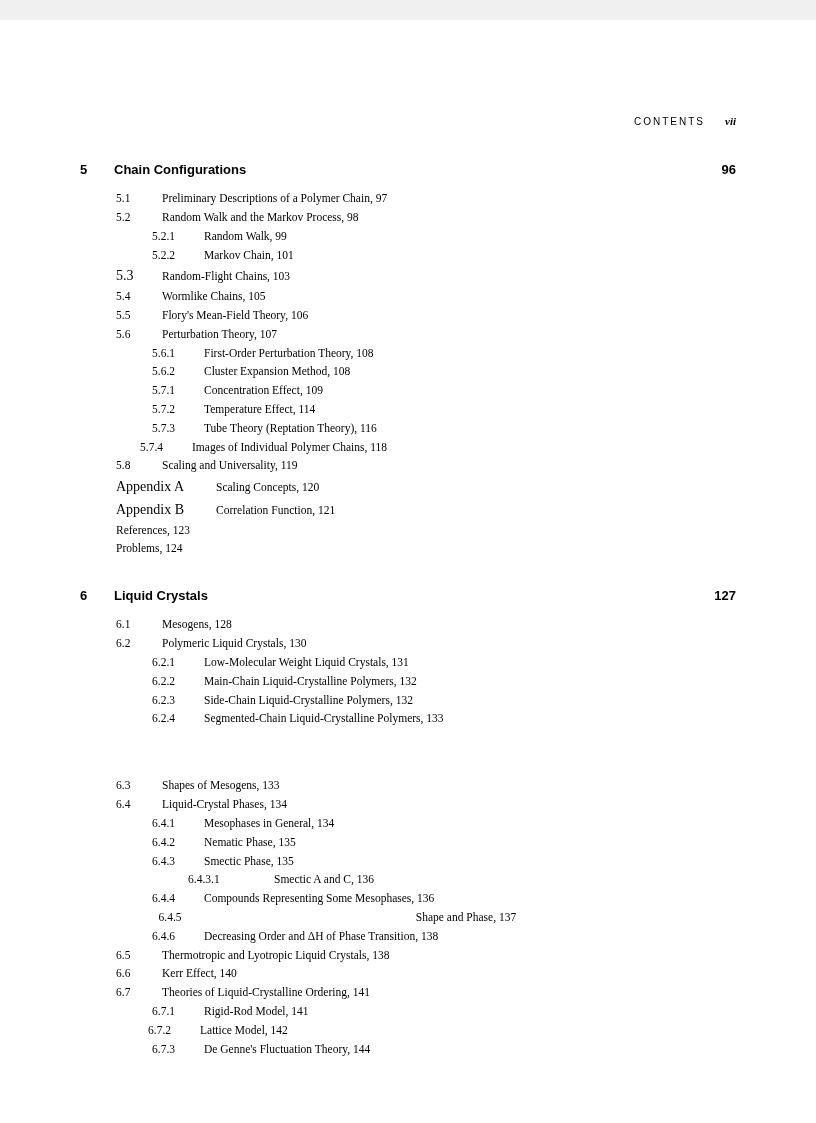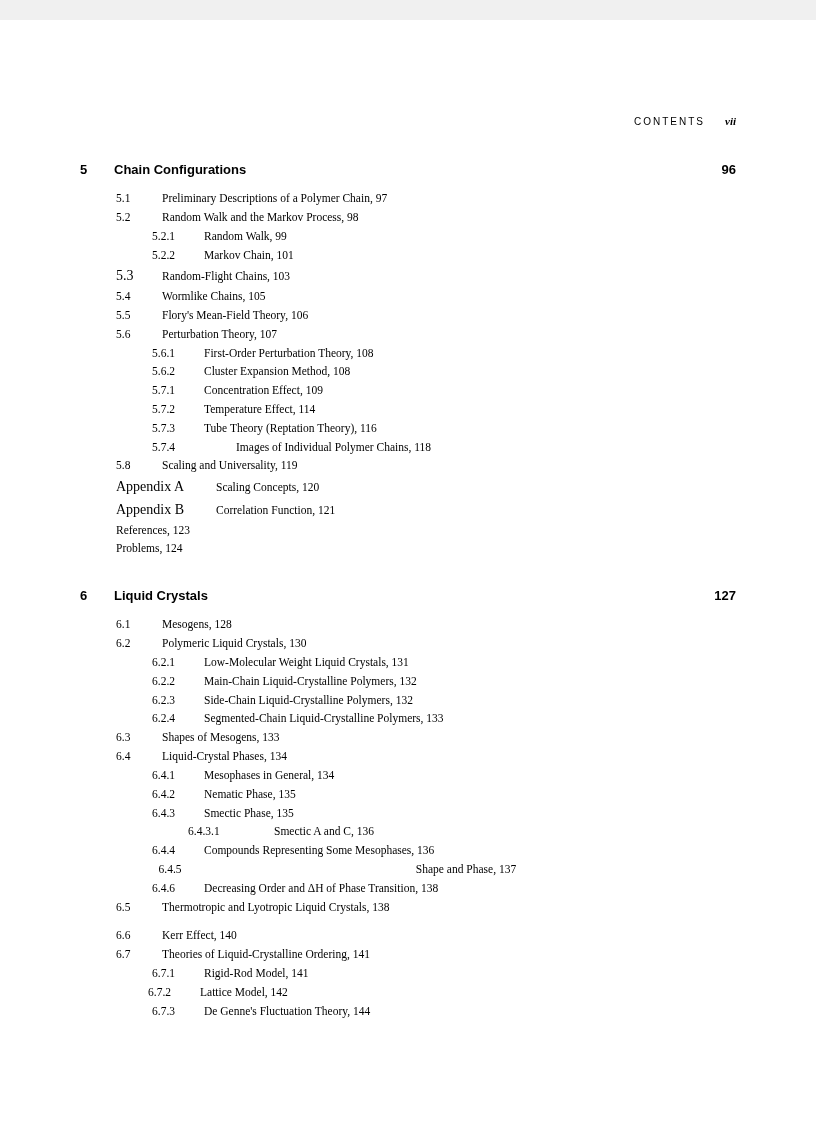--- a/index.html
+++ b/index.html
@@ -189,21 +189,21 @@
             <span class="entry-text">Concentration Effect,  109</span>
           </div>
           <div class="toc-entry" style="margin-left: 36px;">
             <span style="min-width: 52px; font-size: 11.5px;">5.7.2</span>
             <span class="entry-text">Temperature Effect,  114</span>
           </div>
           <div class="toc-entry" style="margin-left: 36px;">
             <span style="min-width: 52px; font-size: 11.5px;">5.7.3</span>
             <span class="entry-text">Tube Theory (Reptation Theory),  116</span>
           </div>
-          <div class="toc-entry" style="margin-left: 36px; gap: 32px;">
+          <div class="toc-entry" style="margin-left: 24px;">
             <span style="min-width: 52px; font-size: 11.5px;">5.7.4</span>
             <span class="entry-text">Images of Individual Polymer Chains,  118</span>
           </div>
           <div class="toc-entry" style="margin-left: 0px;">
             <span style="min-width: 46px; font-size: 11.5px;">5.8</span>
             <span class="entry-text">Scaling and Universality,  119</span>
           </div>
           <div class="appendix-entry">
             <span class="appendix-label">Appendix A</span>
             <span class="appendix-text">  Scaling Concepts,  120</span>
@@ -243,21 +243,21 @@
           </div>
           <div class="toc-entry" style="margin-left: 36px;">
             <span style="min-width: 52px; font-size: 11.5px;">6.2.3</span>
             <span class="entry-text">Side-Chain Liquid-Crystalline Polymers,  132</span>
           </div>
           <div class="toc-entry" style="margin-left: 36px;">
             <span style="min-width: 52px; font-size: 11.5px;">6.2.4</span>
             <span class="entry-text">Segmented-Chain Liquid-Crystalline Polymers,  133</span>
           </div>
           <div class="toc-entry" style="margin-left: 0px;">
-            <span style="min-width: 46px; font-size: 11.5px;">6.3</span>
+            <span style="min-width: 46px; font-size: 11.5px; margin-top: 48px;">6.3</span>
             <span class="entry-text">Shapes of Mesogens,  133</span>
           </div>
           <div class="toc-entry" style="margin-left: 0px;">
             <span style="min-width: 46px; font-size: 11.5px;">6.4</span>
             <span class="entry-text">Liquid-Crystal Phases,  134</span>
           </div>
           <div class="toc-entry" style="margin-left: 36px;">
             <span style="min-width: 52px; font-size: 11.5px;">6.4.1</span>
             <span class="entry-text">Mesophases in General,  134</span>
           </div>
@@ -283,21 +283,21 @@
           </div>
           <div class="toc-entry" style="margin-left: 36px;">
             <span style="min-width: 52px; font-size: 11.5px;">6.4.6</span>
             <span class="entry-text">Decreasing Order and ΔH of Phase Transition,  138</span>
           </div>
           <div class="toc-entry" style="margin-left: 0px;">
             <span style="min-width: 46px; font-size: 11.5px;">6.5</span>
             <span class="entry-text">Thermotropic and Lyotropic Liquid Crystals,  138</span>
           </div>
           <div class="toc-entry" style="margin-left: 0px;">
-            <span style="min-width: 46px; font-size: 11.5px; margin-top: 10px;">6.6</span>
+            <span style="min-width: 46px; font-size: 11.5px;">6.6</span>
             <span class="entry-text">Kerr Effect,  140</span>
           </div>
           <div class="toc-entry" style="margin-left: 0px;">
             <span style="min-width: 46px; font-size: 11.5px;">6.7</span>
             <span class="entry-text">Theories of Liquid-Crystalline Ordering,  141</span>
           </div>
           <div class="toc-entry" style="margin-left: 36px;">
             <span style="min-width: 52px; font-size: 11.5px;">6.7.1</span>
             <span class="entry-text">Rigid-Rod Model,  141</span>
           </div>

